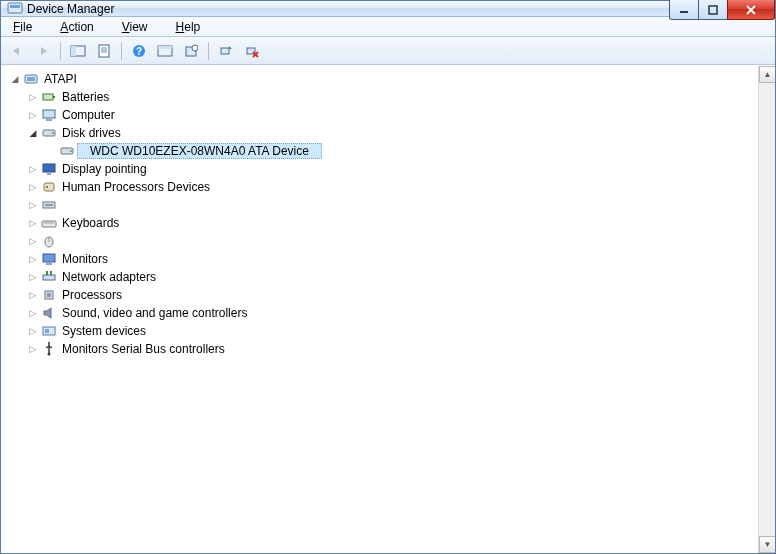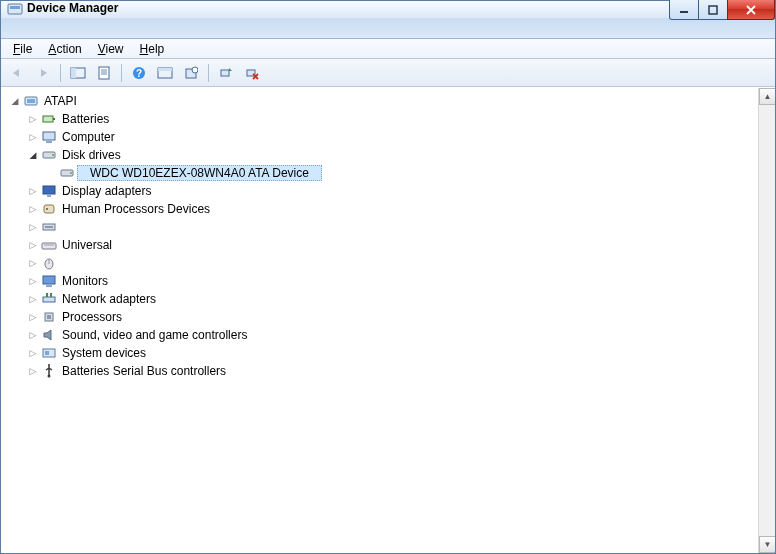--- a/index.html
+++ b/index.html
@@ -13,28 +13,27 @@
 }
 .window {
   width: 776px;
   height: 554px;
   background: #fff;
   border: 1px solid #5a7ca0;
   display: flex;
   flex-direction: column;
 }
 .titlebar {
-  height: 38px;
+  height: 16px;
   background: linear-gradient(#f7fbff, #dde9f7 45%, #c9dcf2 46%, #dbe9f9);
   border-bottom: 1px solid #9db6d4;
   display: flex;
-  align-items: flex-start;
+  align-items: flex-end;
   padding: 0 0 0 6px;
   position: relative;
-  font-weight: bold;
 }
 .titlebar .title-icon { width:16px; height:16px; margin-right:4px; display:inline-flex; }
 .titlebar .title-text { font-size:12px; color:#000; }
 .win-controls { position:absolute; right:0; top:-1px; display:flex; }
 .win-btn {
   width: 30px; height: 20px;
   border: 1px solid #3c5f86;
   border-top: none;
   display:flex; align-items:center; justify-content:center;
   margin-left:-1px;
@@ -47,21 +46,21 @@
   border-bottom-right-radius:3px;
 }
 .win-btn.min { border-bottom-left-radius:3px; }
 .menubar {
   height: 20px;
   background: linear-gradient(#f8fbff,#eef4fc);
   border-bottom: 1px solid #b9c7d8;
   display:flex;
   align-items:center;
   padding: 0 6px;
-  gap: 4px;
+  gap: 16px;
 }
 .menu-item {
   padding: 1px 6px;
   cursor: default;
 }
 .menu-item u { text-decoration: underline; }
 .toolbar {
   height: 28px;
   background: linear-gradient(#f4f8fd,#e3ecf7);
   border-bottom: 1px solid #b9c7d8;
@@ -303,21 +302,21 @@
               </li>
               <li>
                 <div class="node-row">
                   <span class="expander" style="color:#8a8a8a">▷</span>
                   <span class="node-icon">
                     <svg width="16" height="16" viewBox="0 0 16 16">
                       <rect x="2" y="3" width="12" height="8" fill="#3a6ab8" stroke="#2a4a88"></rect>
                       <rect x="6" y="12" width="4" height="2" fill="#8aa8cf"></rect>
                     </svg>
                   </span>
-                  <span class="node-label">Display adapters</span>
+                  <span class="node-label">Display pointing</span>
                 </div>
               </li>
               <li>
                 <div class="node-row">
                   <span class="expander" style="color:#8a8a8a">▷</span>
                   <span class="node-icon">
                     <svg width="16" height="16" viewBox="0 0 16 16">
                       <rect x="3" y="4" width="10" height="8" rx="2" fill="#e8e0c8" stroke="#8a7a4a"></rect>
                       <circle cx="6" cy="8" r="1" fill="#6a5a2a"></circle>
                     </svg>
@@ -338,21 +337,21 @@
               </li>
               <li>
                 <div class="node-row">
                   <span class="expander" style="color:#8a8a8a">▷</span>
                   <span class="node-icon">
                     <svg width="16" height="16" viewBox="0 0 16 16">
                       <rect x="1" y="6" width="14" height="6" rx="1" fill="#e8e8ec" stroke="#7a7a8a"></rect>
                       <line x1="3" y1="8" x2="13" y2="8" stroke="#9a9aaa"></line>
                     </svg>
                   </span>
-                  <span class="node-label">Universal</span>
+                  <span class="node-label">Keyboards</span>
                 </div>
               </li>
               <li>
                 <div class="node-row">
                   <span class="expander" style="color:#8a8a8a">▷</span>
                   <span class="node-icon">
                     <svg width="16" height="16" viewBox="0 0 16 16">
                       <ellipse cx="8" cy="9" rx="4" ry="5" fill="#e8e8ec" stroke="#7a7a8a"></ellipse>
                       <line x1="8" y1="4" x2="8" y2="9" stroke="#9a9aaa"></line>
                     </svg>
@@ -422,21 +421,21 @@
               <li>
                 <div class="node-row">
                   <span class="expander" style="color:#8a8a8a">▷</span>
                   <span class="node-icon">
                     <svg width="16" height="16" viewBox="0 0 16 16">
                       <path d="M8 2 L8 13 M8 5 L5 7 M8 5 L11 7" stroke="#3a3a3a" stroke-width="1.5" fill="none"></path>
                       <circle cx="8" cy="13" r="1.5" fill="#3a3a3a"></circle>
                       <path d="M7 1 L9 1 L8 3 Z" fill="#3a3a3a"></path>
                     </svg>
                   </span>
-                  <span class="node-label">Batteries Serial Bus controllers</span>
+                  <span class="node-label">Monitors Serial Bus controllers</span>
                 </div>
               </li>
             </ul>
           </li>
         </ul>
     </div>
     <div class="scrollbar-v">
       <div class="sb-btn sb-up">▲</div>
       <div class="sb-btn sb-down">▼</div>
     </div>

